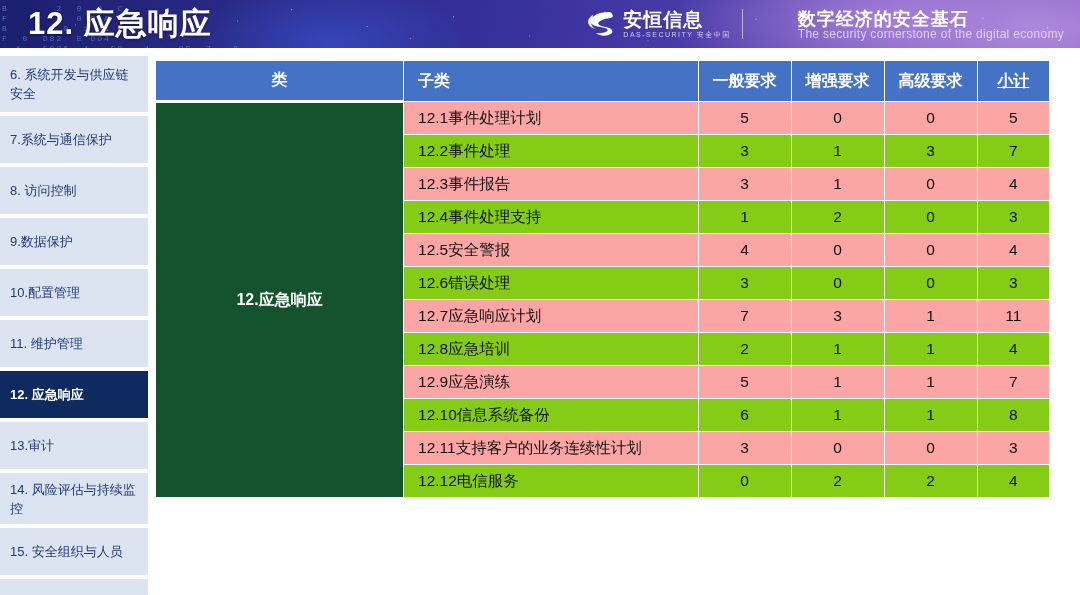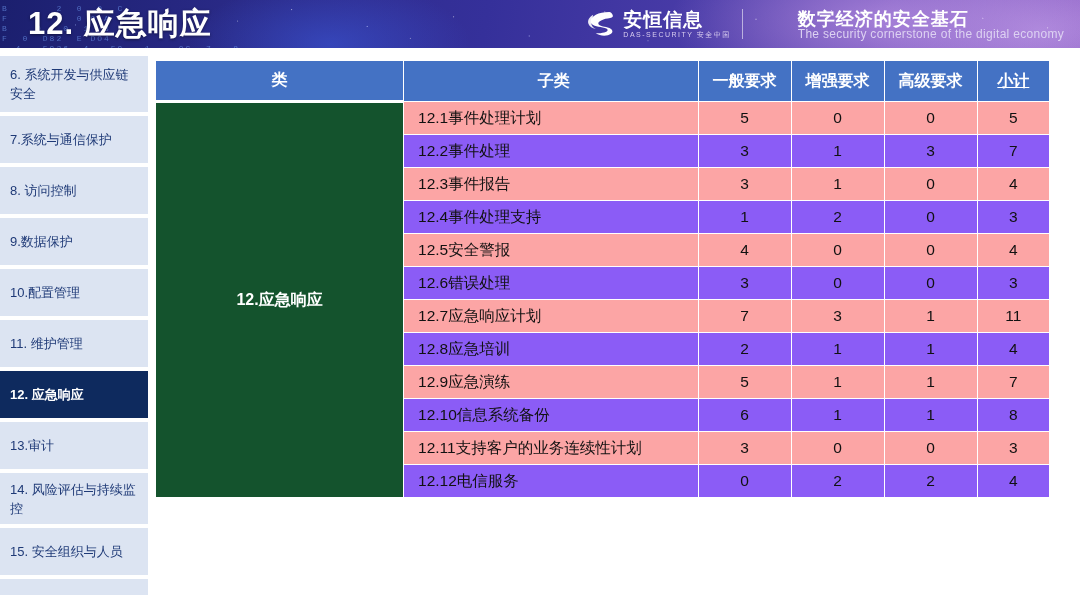--- a/index.html
+++ b/index.html
@@ -85,36 +85,36 @@
 
   
   .table-wrap { position: absolute; left: 155px; top: 60px; width: 895px; }
   .tbl { border-collapse: collapse; width: 895px; table-layout: fixed; }
   .tbl th {
     background: #4472c4; color: #ffffff; font-weight: bold;
     border: 1px solid #ffffff;
     padding: 9px 8px; font-size: 16px;
   }
   .tbl th.c-class { width: 240px; text-align: center; }
-  .tbl th.c-sub { width: 285px; text-align: center; padding-left: 14px; }
+  .tbl th.c-sub { width: 285px; text-align: left; padding-left: 14px; }
   .tbl th.c-num { width: 90px; text-align: center; }
   .tbl th.c-total { width: 70px; text-align: center; text-decoration: underline; }
 
   .tbl td { border: 1px solid #ffffff; font-size: 15.5px; color: #111111; }
   td.classcell {
     background: #14532d; color: #ffffff; font-weight: bold;
     text-align: center; vertical-align: middle; font-size: 16px;
     border-left: 1px solid #ffffff; border-right: 1px solid #ffffff;
     border-top: 3px solid #ffffff; border-bottom: 1px solid #ffffff;
   }
   td.sub { padding: 6px 8px 6px 14px; line-height: 20px; }
   td.num { text-align: center; padding: 6px 4px; }
 
   tr.odd td.sub, tr.odd td.num { background: #fca5a5; }
-  tr.even td.sub, tr.even td.num { background: #8b5cf6; }
+  tr.even td.sub, tr.even td.num { background: #84cc16; }
 </style>
 </head>
 <body>
 
 <div class="slide">
 
   <div class="header">
     <div class="header-stars"></div>
     <div class="header-code">B       2  0  0  C
 F          0 0 A

